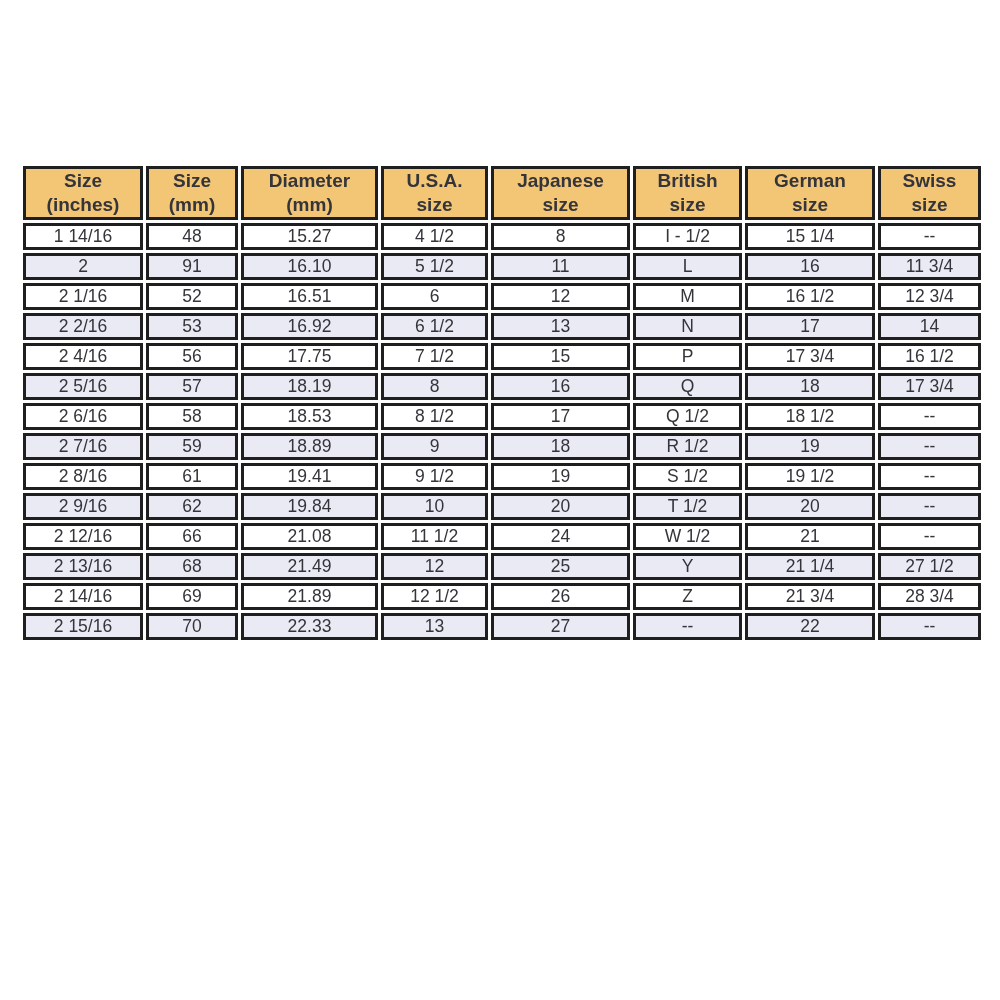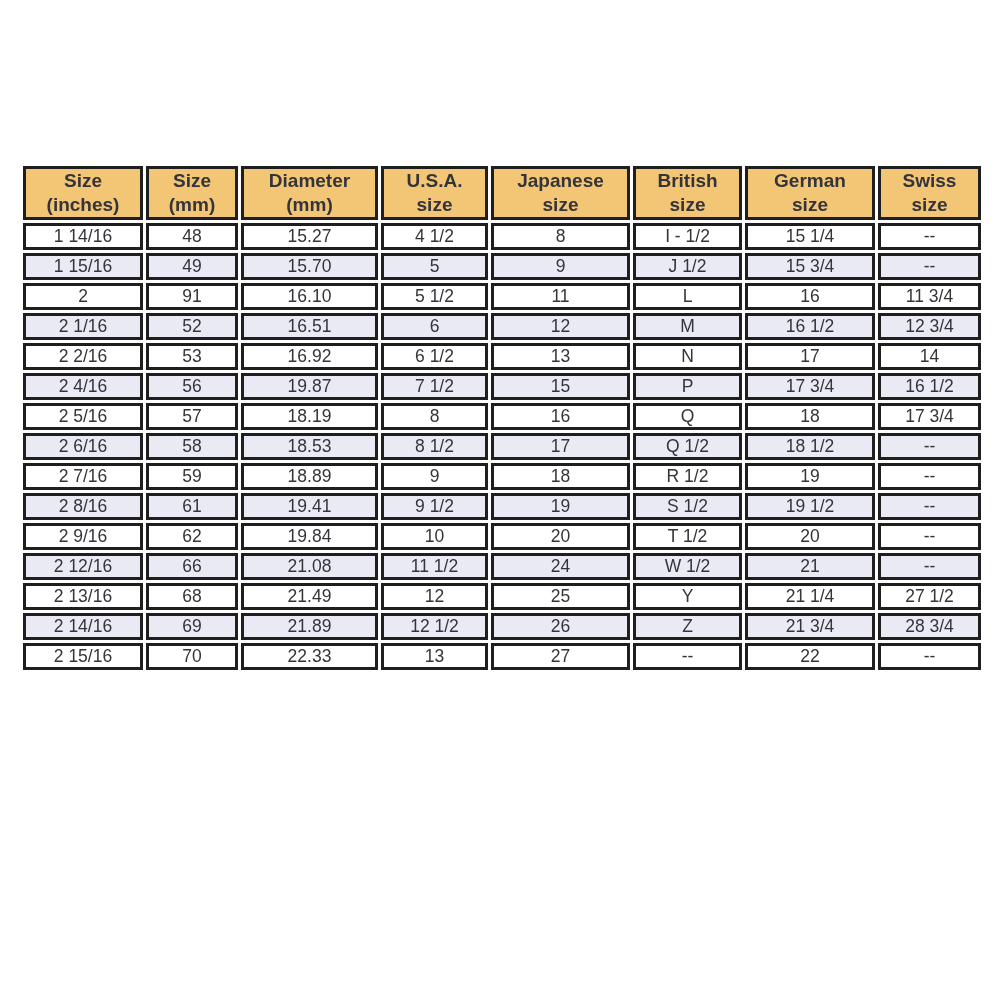--- a/index.html
+++ b/index.html
@@ -87,30 +87,20 @@
           <td>1 14/16</td>
           <td>48</td>
           <td>15.27</td>
           <td>4 1/2</td>
           <td>8</td>
           <td>I - 1/2</td>
           <td>15 1/4</td>
           <td>--</td>
         </tr>
         <tr>
-          <td>1 15/16</td>
-          <td>49</td>
-          <td>15.70</td>
-          <td>5</td>
-          <td>9</td>
-          <td>J 1/2</td>
-          <td>15 3/4</td>
-          <td>--</td>
-        </tr>
-        <tr>
           <td>2</td>
           <td>91</td>
           <td>16.10</td>
           <td>5 1/2</td>
           <td>11</td>
           <td>L</td>
           <td>16</td>
           <td>11 3/4</td>
         </tr>
         <tr>
@@ -129,21 +119,21 @@
           <td>16.92</td>
           <td>6 1/2</td>
           <td>13</td>
           <td>N</td>
           <td>17</td>
           <td>14</td>
         </tr>
         <tr>
           <td>2 4/16</td>
           <td>56</td>
-          <td>19.87</td>
+          <td>17.75</td>
           <td>7 1/2</td>
           <td>15</td>
           <td>P</td>
           <td>17 3/4</td>
           <td>16 1/2</td>
         </tr>
         <tr>
           <td>2 5/16</td>
           <td>57</td>
           <td>18.19</td>

